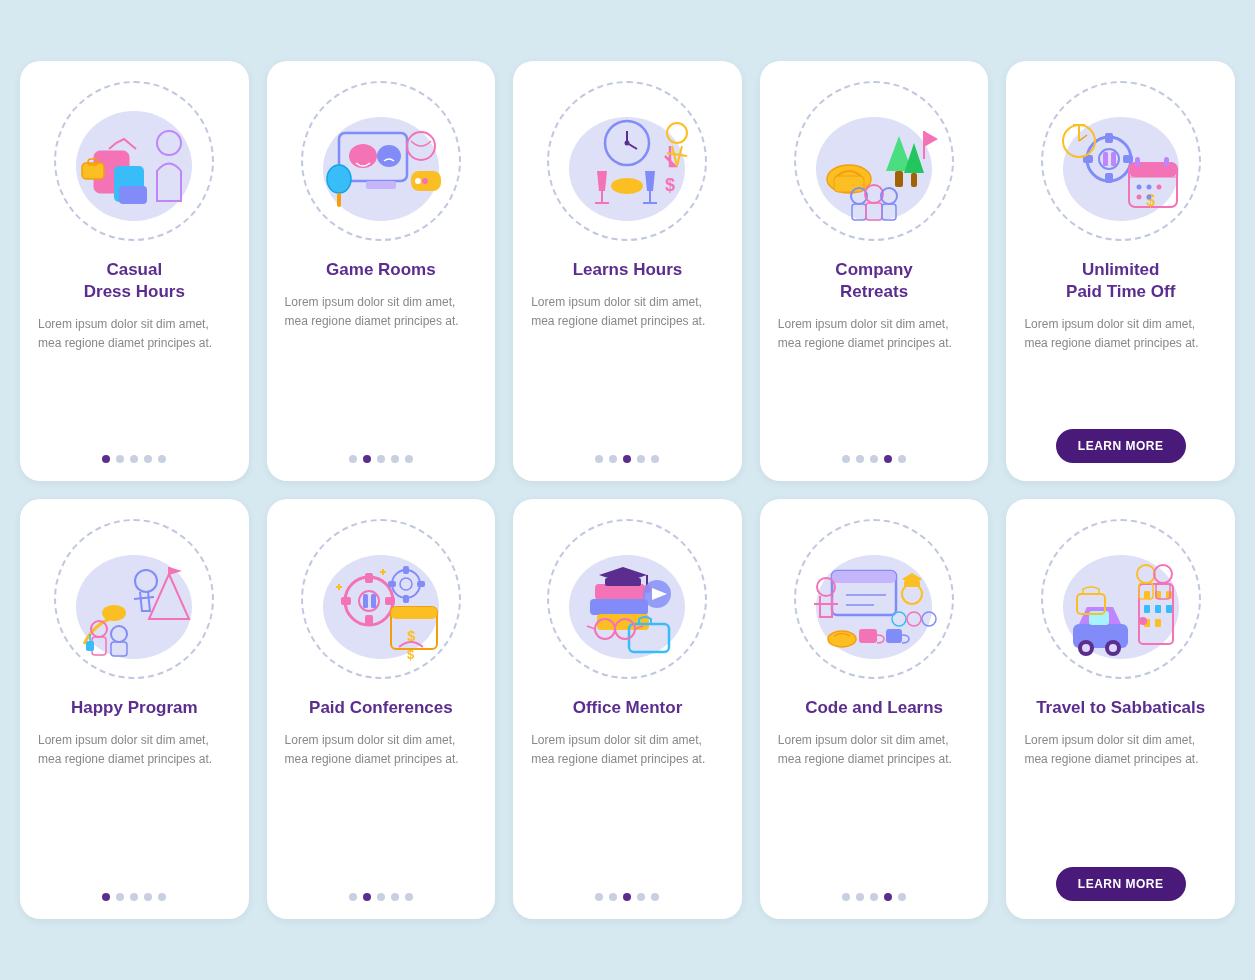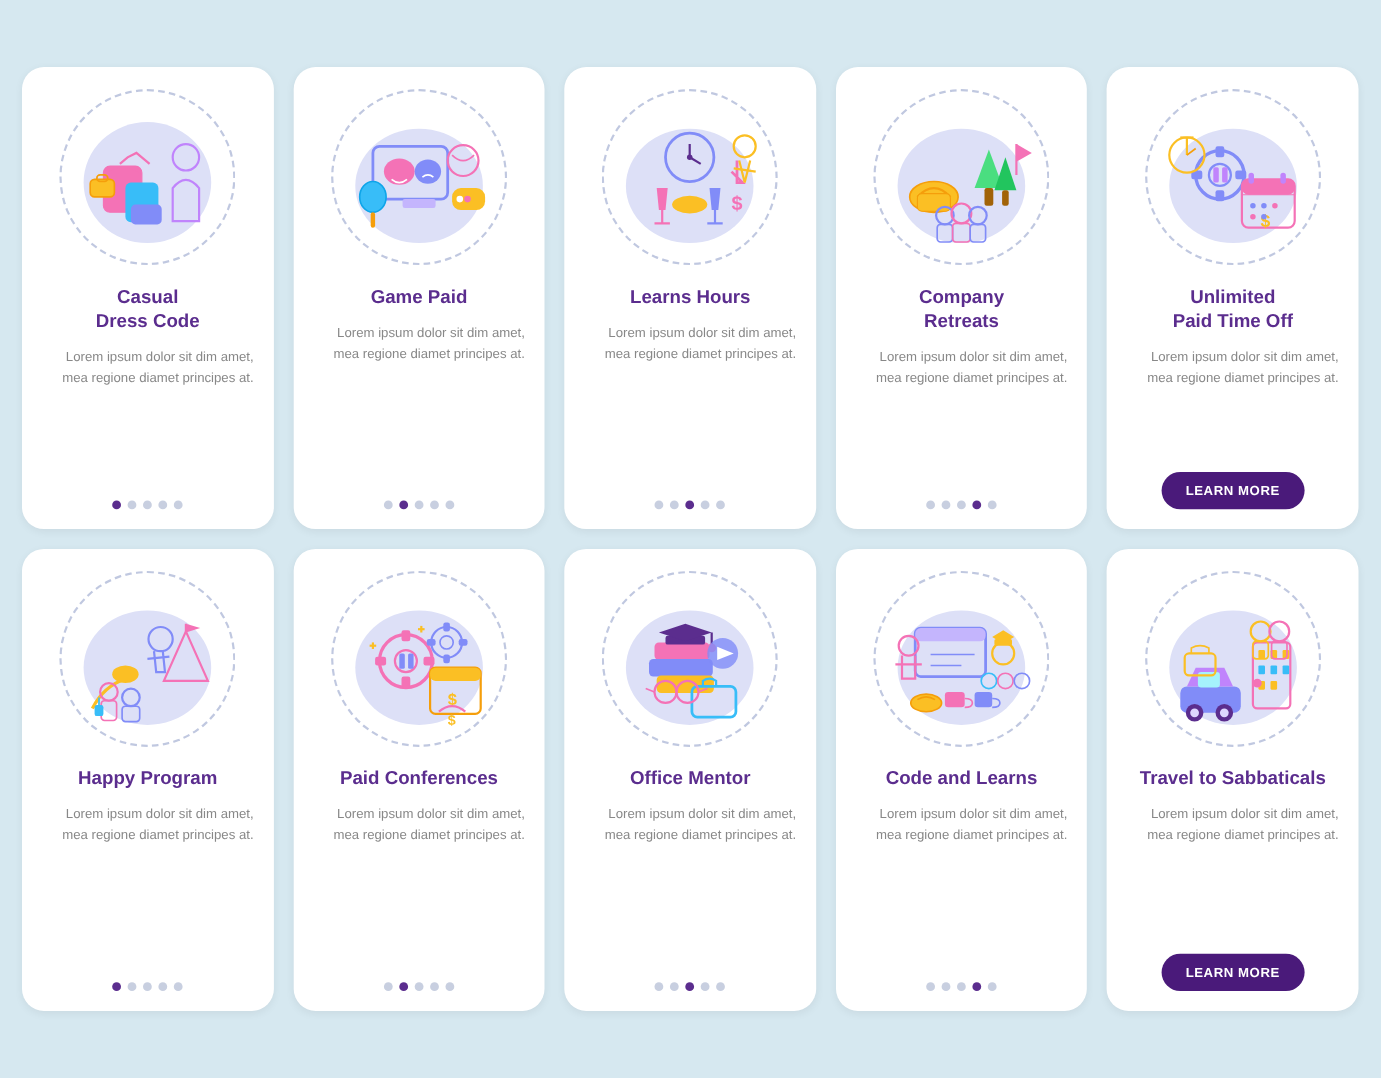--- a/index.html
+++ b/index.html
@@ -51,21 +51,21 @@
       font-size: 17px;
       font-weight: 700;
       color: #5b2d8e;
       text-align: center;
       margin-bottom: 12px;
       line-height: 1.3;
     }
     .card-body {
       font-size: 12px;
       color: #888;
-      text-align: right;
+      text-align: left;
       line-height: 1.6;
       flex: 1;
     }
     .dots {
       display: flex;
       gap: 6px;
       margin-top: 14px;
       align-items: center;
     }
     .dot {
@@ -115,21 +115,21 @@
         <rect x="18" y="72" width="22" height="16" rx="4" fill="#fbbf24" stroke="#f59e0b" stroke-width="1.5"></rect>
         <rect x="24" y="68" width="10" height="6" rx="3" fill="none" stroke="#f59e0b" stroke-width="1.5"></rect>
 
         <circle cx="105" cy="52" r="12" fill="none" stroke="#c084fc" stroke-width="2"></circle>
         <path d="M93 80 Q105 65 117 80 L117 110 L93 110 Z" fill="none" stroke="#c084fc" stroke-width="2"></path>
 
         <path d="M72 58 L60 48 L52 52 L45 58" fill="none" stroke="#f472b6" stroke-width="2"></path>
       </svg>
     </div>
     <div class="card-title" style="white-space:pre-line">Casual
-Dress Code</div>
+Dress Hours</div>
     <div class="card-body">Lorem ipsum dolor sit dim amet, mea regione diamet principes at.</div>
     <div class="dots">
       <div class="dot active"></div>
       <div class="dot"></div>
       <div class="dot"></div>
       <div class="dot"></div>
       <div class="dot"></div>
     </div>
   </div>
 
@@ -150,21 +150,21 @@
         <circle cx="107" cy="90" r="3" fill="#fff"></circle>
         <circle cx="114" cy="90" r="3" fill="#f472b6"></circle>
 
         <circle cx="110" cy="55" r="14" fill="none" stroke="#f472b6" stroke-width="2"></circle>
         <path d="M100 50 Q110 60 120 50" fill="none" stroke="#f472b6" stroke-width="1.5"></path>
 
         <ellipse cx="28" cy="88" rx="12" ry="14" fill="#38bdf8" stroke="#0ea5e9" stroke-width="1.5"></ellipse>
         <rect x="26" y="102" width="4" height="14" rx="2" fill="#f59e0b"></rect>
       </svg>
     </div>
-    <div class="card-title">Game Paid</div>
+    <div class="card-title">Game Rooms</div>
     <div class="card-body">Lorem ipsum dolor sit dim amet, mea regione diamet principes at.</div>
     <div class="dots">
       <div class="dot"></div>
       <div class="dot active"></div>
       <div class="dot"></div>
       <div class="dot"></div>
       <div class="dot"></div>
     </div>
   </div>
 

